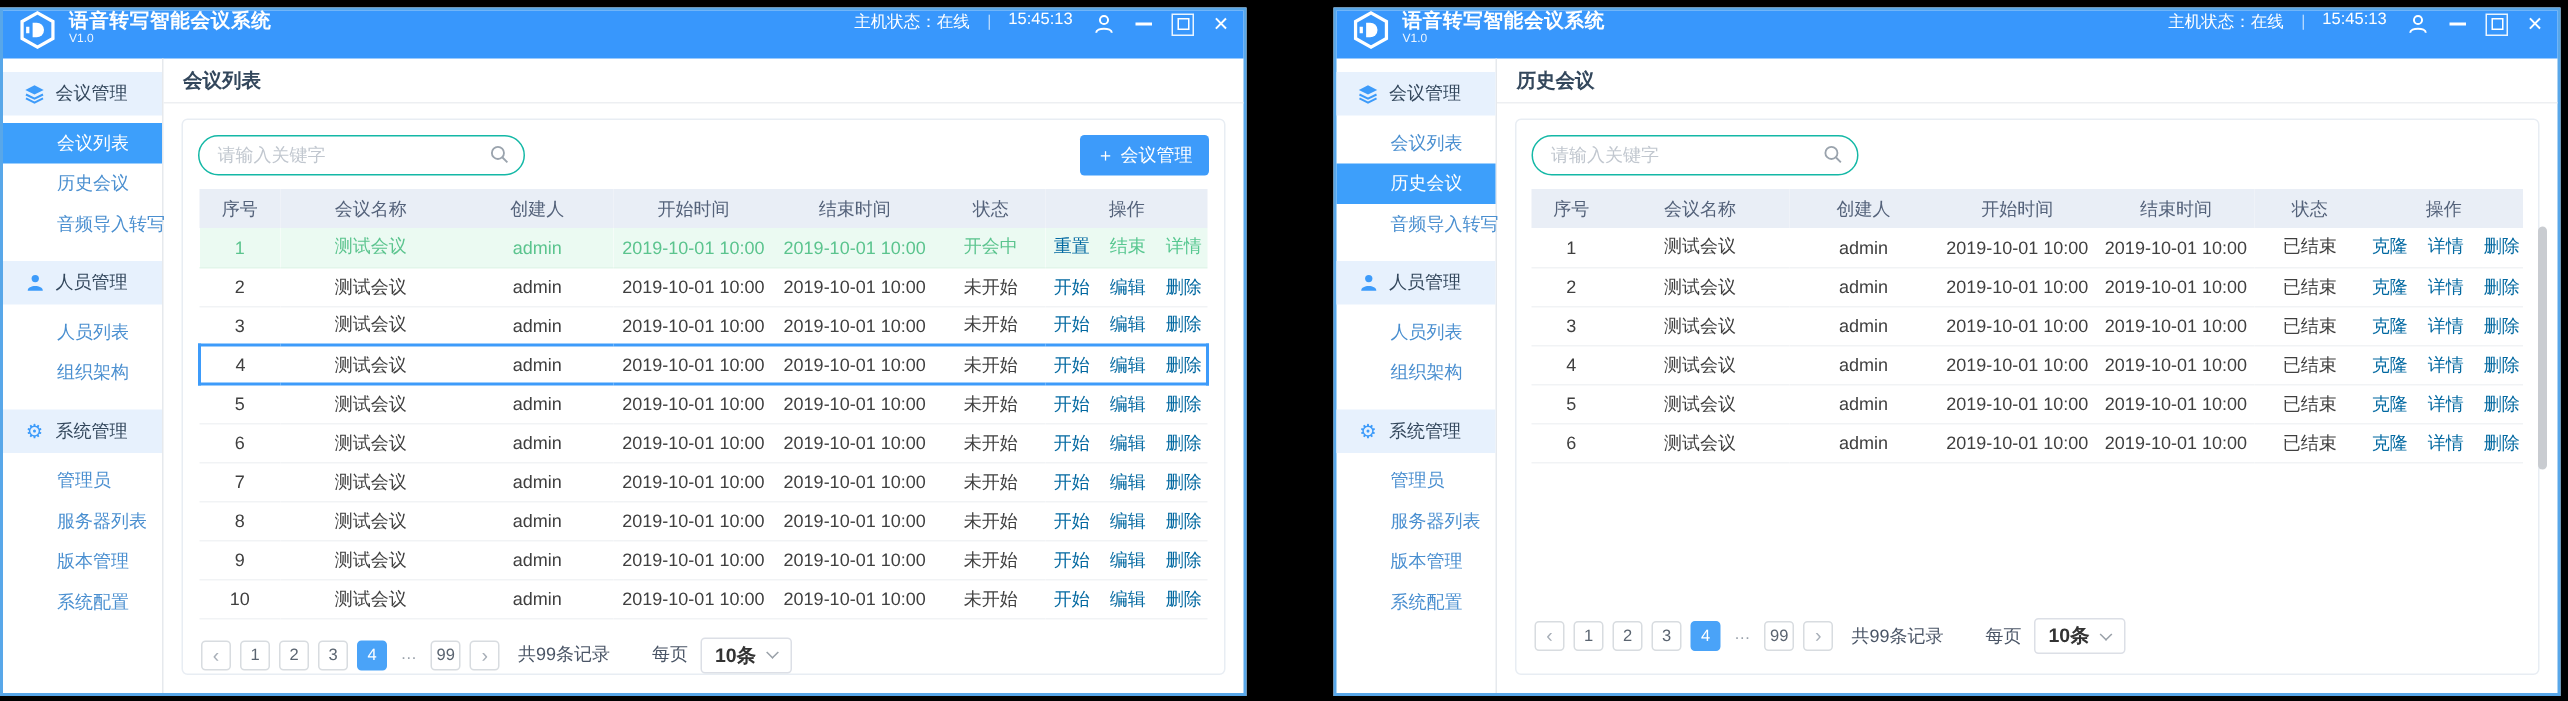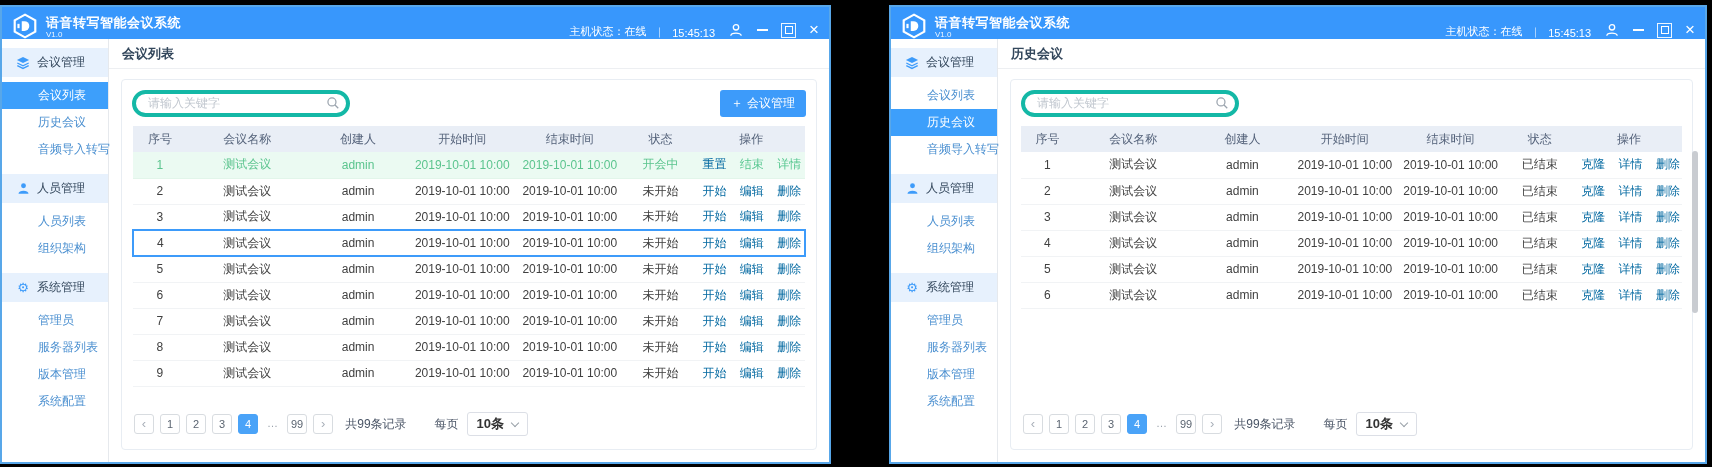--- a/index.html
+++ b/index.html
@@ -5,21 +5,21 @@
   * { margin:0; padding:0; box-sizing:border-box; }
   html,body { width:1712px; height:467px; background:#000; overflow:hidden;
     font-family:"Liberation Sans","DejaVu Sans",sans-serif; }
   .window { position:absolute; top:5px; height:459px; background:#fff;
     border:2px solid #58A7E9; display:flex; flex-direction:column; }
   #win-left { left:0; width:831px; }
   #win-right { left:889px; width:818px; }
 
   
   .titlebar { height:32px; min-height:32px; background:#3897FC; display:flex;
-    align-items:flex-end; padding:0 10px; color:#fff; }
+    align-items:flex-start; padding:0 10px; color:#fff; }
   .logo { width:26px; height:26px; margin-right:8px; flex:none; }
   .tt .t1 { font-size:13px; font-weight:bold; line-height:14px; letter-spacing:.5px; }
   .tt .t2 { font-size:8px; opacity:.9; line-height:9px; }
   .tspacer { flex:1; }
   .hstat,.clock { font-size:11px; }
   .tdiv { font-size:10px; margin:0 8px; opacity:.85; }
   .wicon { margin-left:13px; display:flex; align-items:center; justify-content:center;
     cursor:pointer; height:18px; }
   .minbar { width:11px; height:2px; background:#fff; display:block; }
   .maxbox { width:15px; height:15px; border:1px solid rgba(255,255,255,.9);
@@ -41,21 +41,21 @@
   .side-item.active { background:#3D9FFB; color:#fff; }
 
   
   .main { flex:1; display:flex; flex-direction:column; min-width:0; }
   .ptitle { height:30px; min-height:30px; line-height:30px; padding-left:13px; font-size:13px;
     font-weight:bold; color:#33475C; border-bottom:1px solid #EDEFF2; }
   .panel { flex:1; margin:10px 12px 12px; border:1px solid #E8EDF3; border-radius:4px;
     display:flex; flex-direction:column; padding:9px 10px; min-height:0; }
   .srow { display:flex; align-items:center; margin-bottom:9px; min-height:28px; }
   .search { position:relative; width:218px; }
-  .search input { width:100%; height:27px; border:4px solid #14b8a6; border-radius:14px;
+  .search input { width:100%; height:27px; border:1px solid #14b8a6; border-radius:14px;
     padding:0 30px 0 12px; font-size:12px; color:#333; outline:none;
     font-family:"Liberation Sans","DejaVu Sans",sans-serif; }
   .search input::placeholder { color:#C1C7CF; }
   .sicon { position:absolute; right:10px; top:6px; width:14px; height:14px; cursor:pointer; }
   .cbtn { margin-left:auto; height:27px; padding:0 11px; background:#3D9BFA; color:#fff;
     border:none; border-radius:3px; font-size:12px; display:flex; align-items:center;
     gap:4px; cursor:pointer; font-family:inherit; }
   .cbtn:empty { display:none; }
 
   
@@ -323,20 +323,33 @@
                 <td>admin</td>
                 <td>2019-10-01  10:00</td>
                 <td>2019-10-01  10:00</td>
                 <td>未开始</td>
                 <td>
                   <span class="op op-blue">开始</span>
                   <span class="op op-blue">编辑</span>
                   <span class="op op-blue">删除</span>
                 </td>
               </tr>
+              <tr>
+                <td>10</td>
+                <td>测试会议</td>
+                <td>admin</td>
+                <td>2019-10-01  10:00</td>
+                <td>2019-10-01  10:00</td>
+                <td>未开始</td>
+                <td>
+                  <span class="op op-blue">开始</span>
+                  <span class="op op-blue">编辑</span>
+                  <span class="op op-blue">删除</span>
+                </td>
+              </tr>
             </tbody>
         </table>
         <div class="pgrow">
           <div class="pager">
 
           <span class="pg pg-arrow">‹</span>
               <span class="pg">1</span>
               <span class="pg">2</span>
               <span class="pg">3</span>
               <span class="pg pg-active">4</span>

